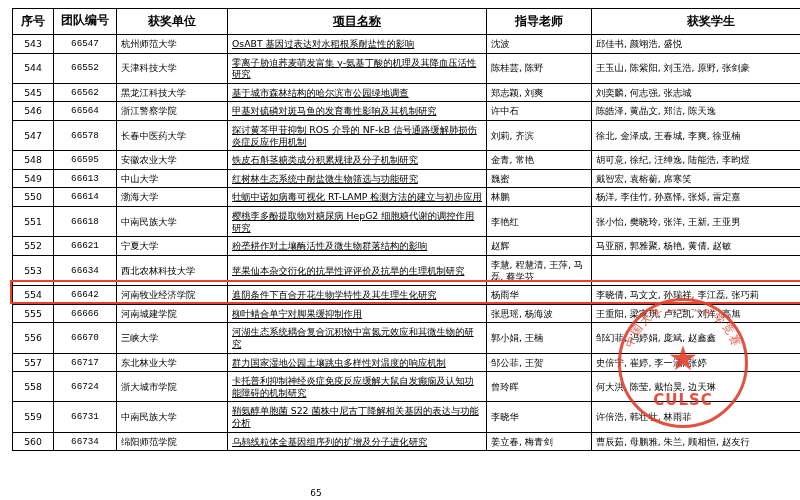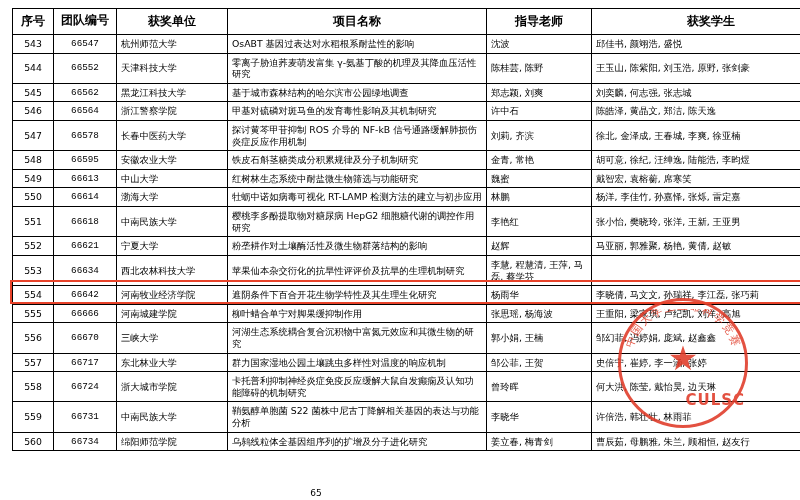--- a/index.html
+++ b/index.html
@@ -37,21 +37,21 @@
   }
   table.grid th {
     font-weight: bold;
     text-align: center;
     font-size: 12px;
     padding: 5px 3px;
   }
   .c-seq   { width: 34px;  text-align: center; }
   .c-team  { width: 56px;  text-align: center; font-family: Liberation Mono, monospace; }
   .c-unit  { width: 104px; }
-  .c-title { width: 252px; }
+  .c-title { width: 252px; text-decoration: underline; }
   .c-teacher { width: 98px; }
   .c-students { width: 232px; }
 
   td.center { text-align: center; }
 
   
   tr.highlight td {
     position: relative;
   }
   .hl-box {
@@ -96,21 +96,21 @@
     transform: translate(-50%, -50%);
     font-size: 34px;
     line-height: 1;
     color: #e03a27;
   }
   .seal-bottom {
     position: absolute;
     left: 0;
     right: 0;
     bottom: 16px;
-    text-align: right;
+    text-align: center;
     font-size: 15px;
     letter-spacing: 1px;
     font-weight: bold;
   }
   .seal-arc {
     position: absolute;
     left: 0;
     top: 8px;
     width: 124px;
     height: 60px;

